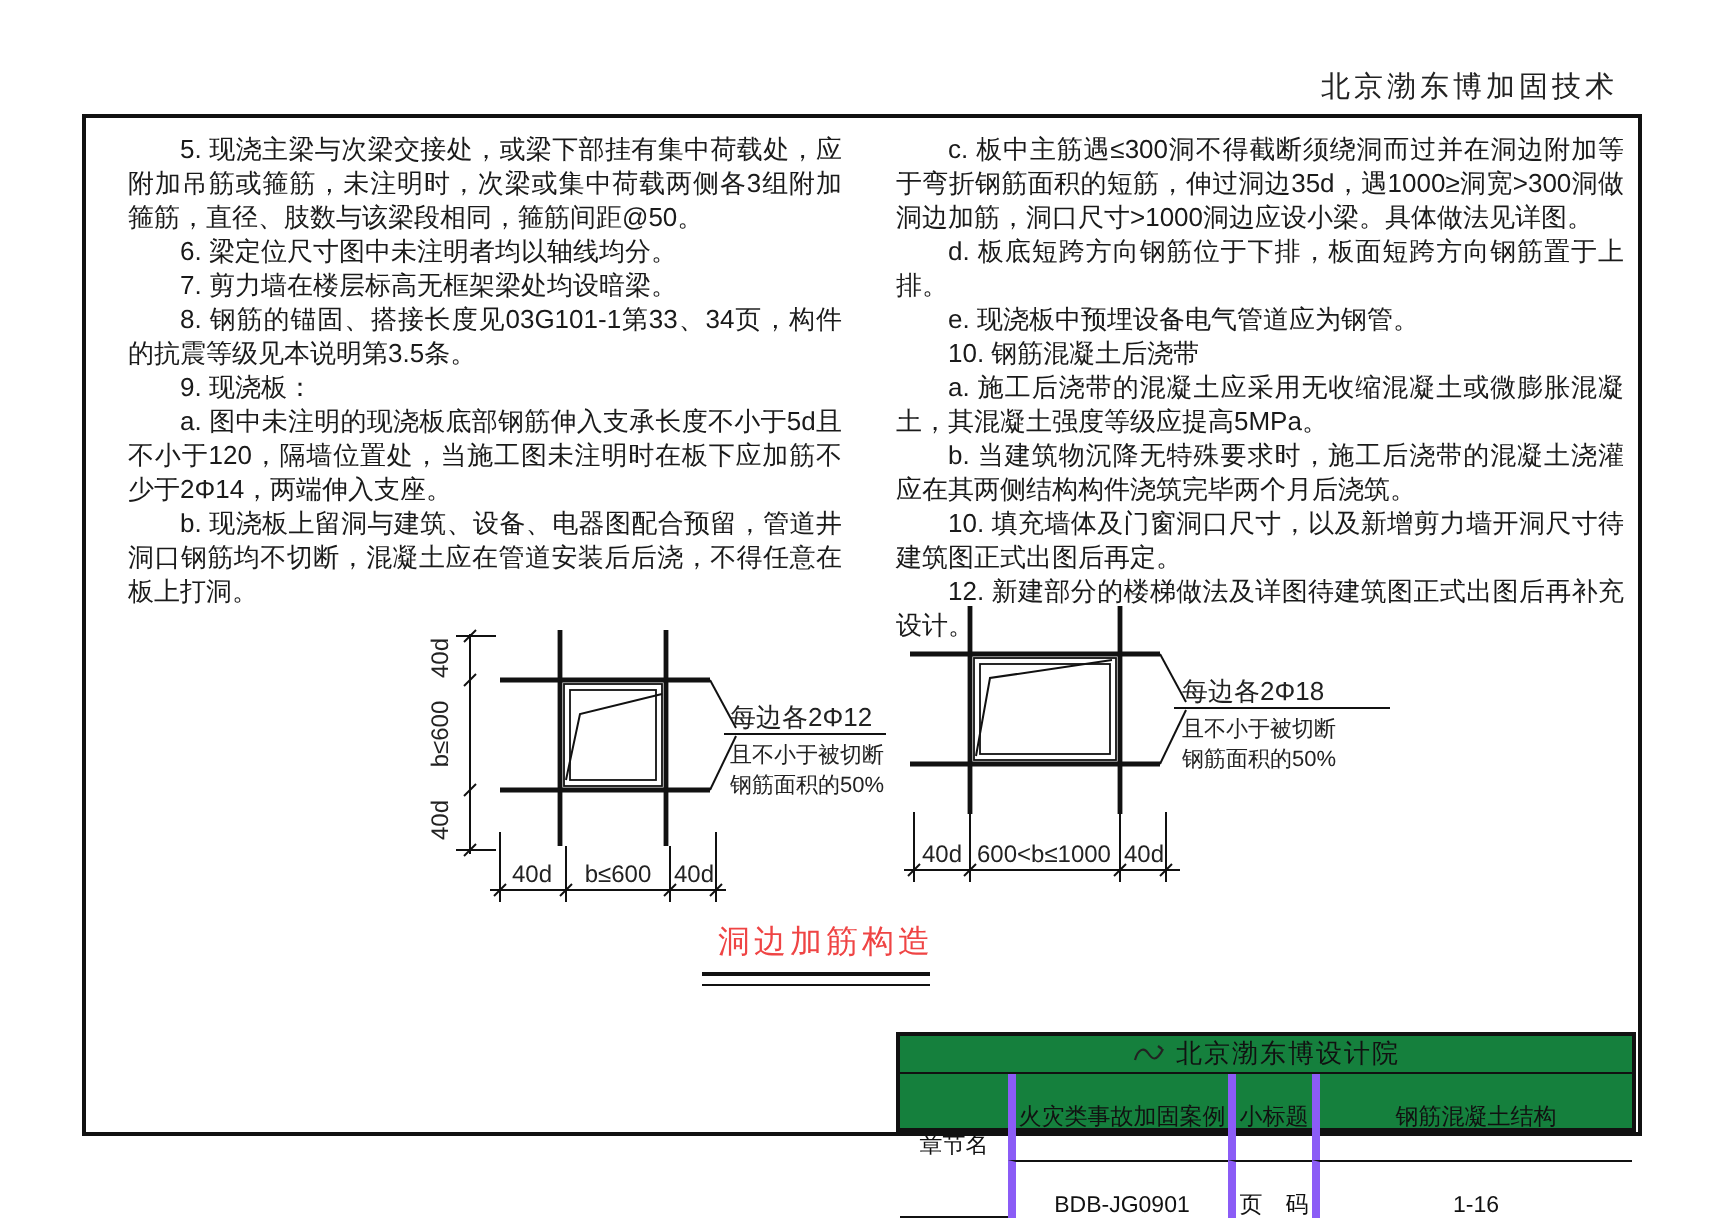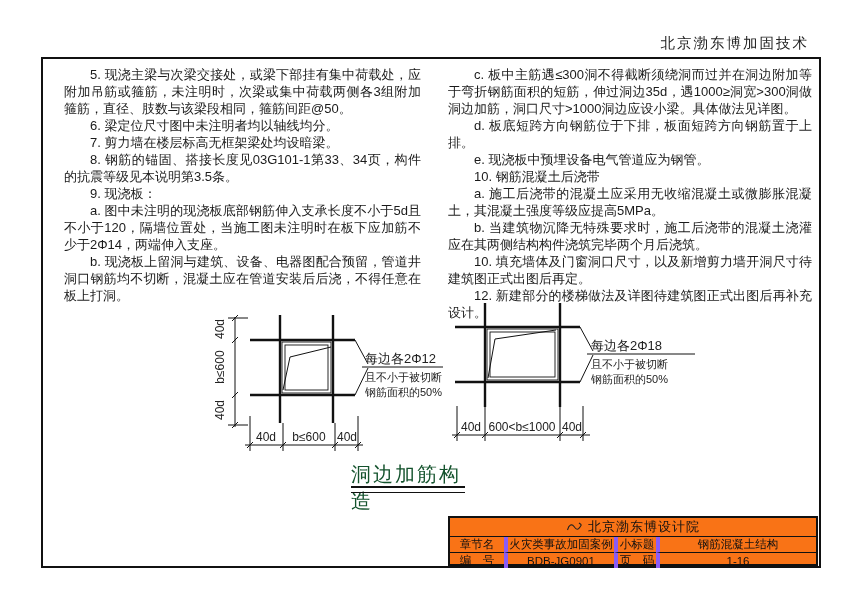--- a/index.html
+++ b/index.html
@@ -22,47 +22,47 @@
     position:absolute;top:66px;font-size:13px;line-height:17px;
     text-align:justify;color:#1a1a1a;
   }
   .col-left{left:64px;width:357px;}
   .col-right{left:448px;width:364px;}
   .col p{margin:0;text-indent:2em;}
   .diag{position:absolute;}
   .diag line,.diag rect,.diag polyline,.diag path{stroke:#111;fill:none;}
   .diag text{fill:#222;font-family:"Liberation Sans","DejaVu Sans",sans-serif;}
   .caption{
-    position:absolute;left:351px;top:461px;width:116px;text-align:left;
+    position:absolute;left:351px;top:461px;width:116px;text-align:right;
     font-family:"Liberation Serif","DejaVu Serif",serif;
-    font-size:20px;letter-spacing:2px;color:#14532d;
+    font-size:16px;letter-spacing:2px;color:#ef4444;
   }
   .caption-rule{
     position:absolute;left:351px;top:486px;width:114px;height:4px;
     border-top:2.5px solid #111;border-bottom:1px solid #111;
   }
   .titleblock{
     position:absolute;left:448px;top:516px;width:370px;height:50px;
-    border:2px solid #111;background:#f97316;font-size:11.5px;color:#111;
+    border:2px solid #111;background:#15803d;font-size:11.5px;color:#111;
     display:flex;flex-direction:column;box-sizing:border-box;
   }
   .tb-head{
     height:19px;border-bottom:1px solid #111;display:flex;
     align-items:center;justify-content:center;gap:5px;
     font-size:13px;letter-spacing:1px;
   }
   .tb-row{
     flex:1;display:grid;grid-template-columns:54px 110px 42px 1fr;
   }
   .tb-row + .tb-row > div{border-top:1px solid #111;}
   .tb-row > div{
     display:flex;align-items:center;justify-content:center;
     border-left:4px solid #8b5cf6;overflow:hidden;white-space:nowrap;
   }
-  .tb-row > div:first-child{border-left:none;}
+  .tb-row > div:first-child{border-left:none;margin-top:28px;}
 </style>
 </head>
 <body>
 
 <div class="brand">北京渤东博加固技术</div>
 
 <div class="frame"></div>
 
 <div class="col col-left">
   <p>5.  现浇主梁与次梁交接处，或梁下部挂有集中荷载处，应附加吊筋或箍筋，未注明时，次梁或集中荷载两侧各3组附加箍筋，直径、肢数与该梁段相同，箍筋间距@50。</p>

